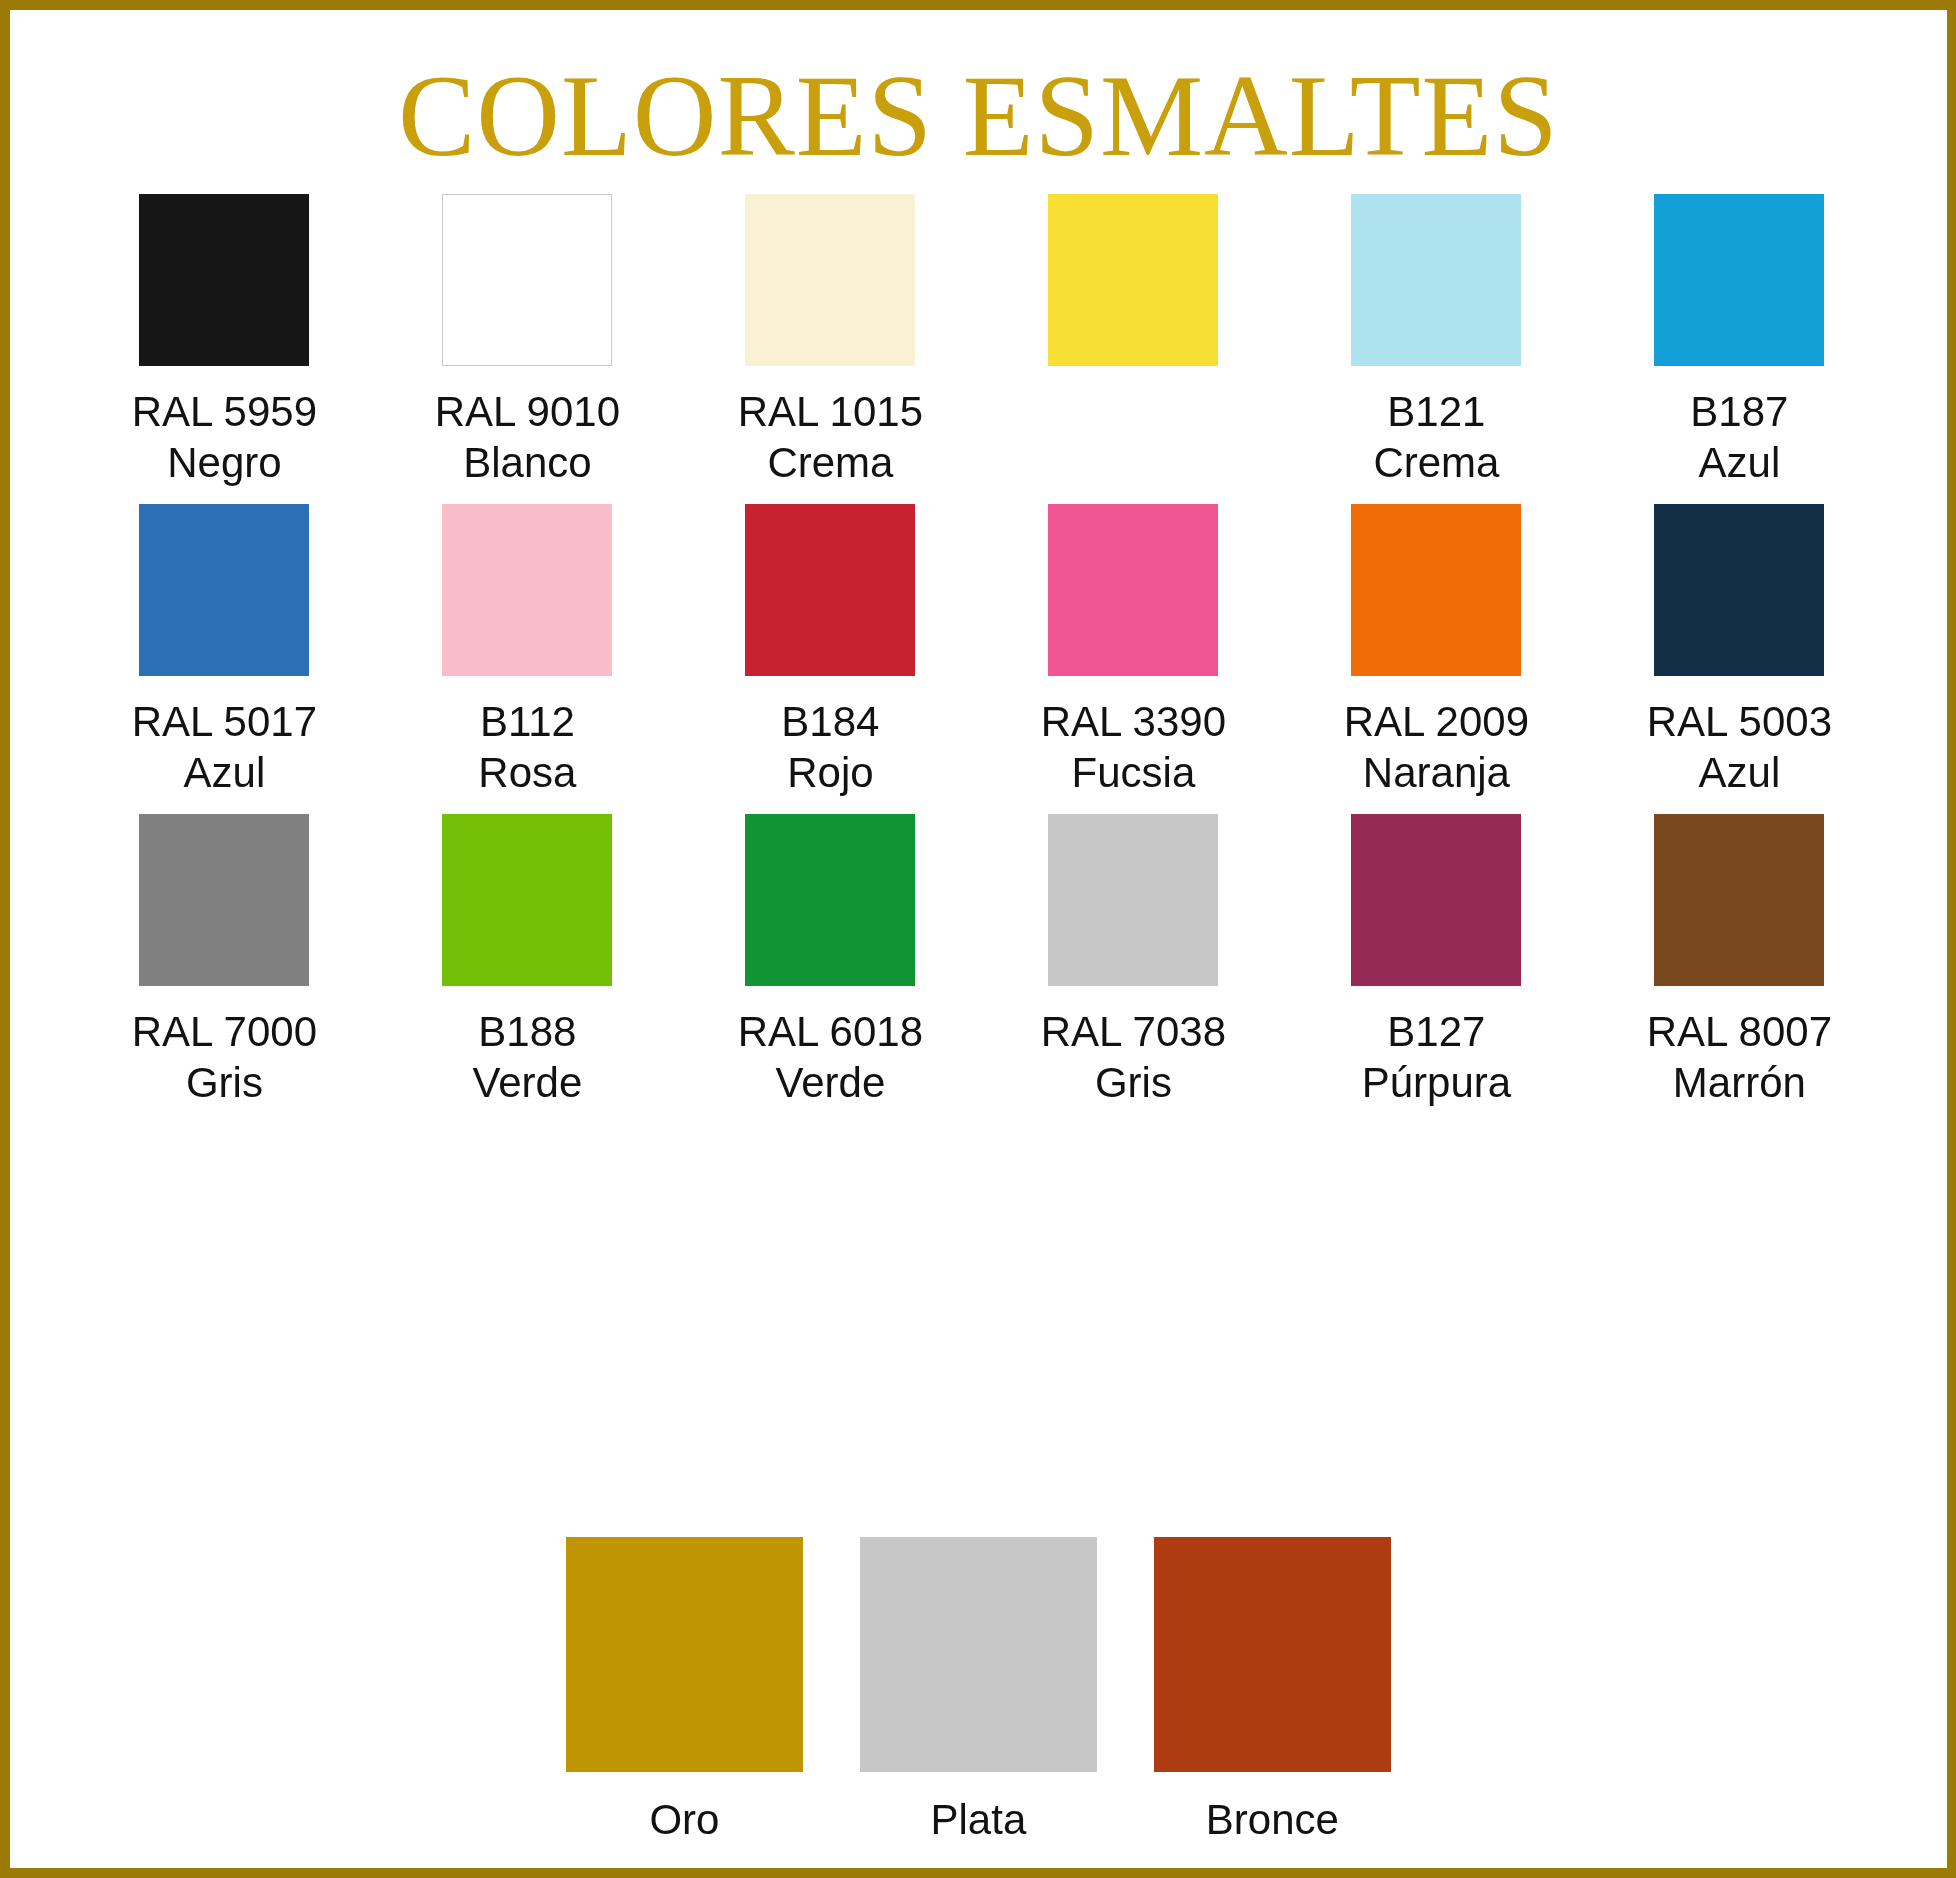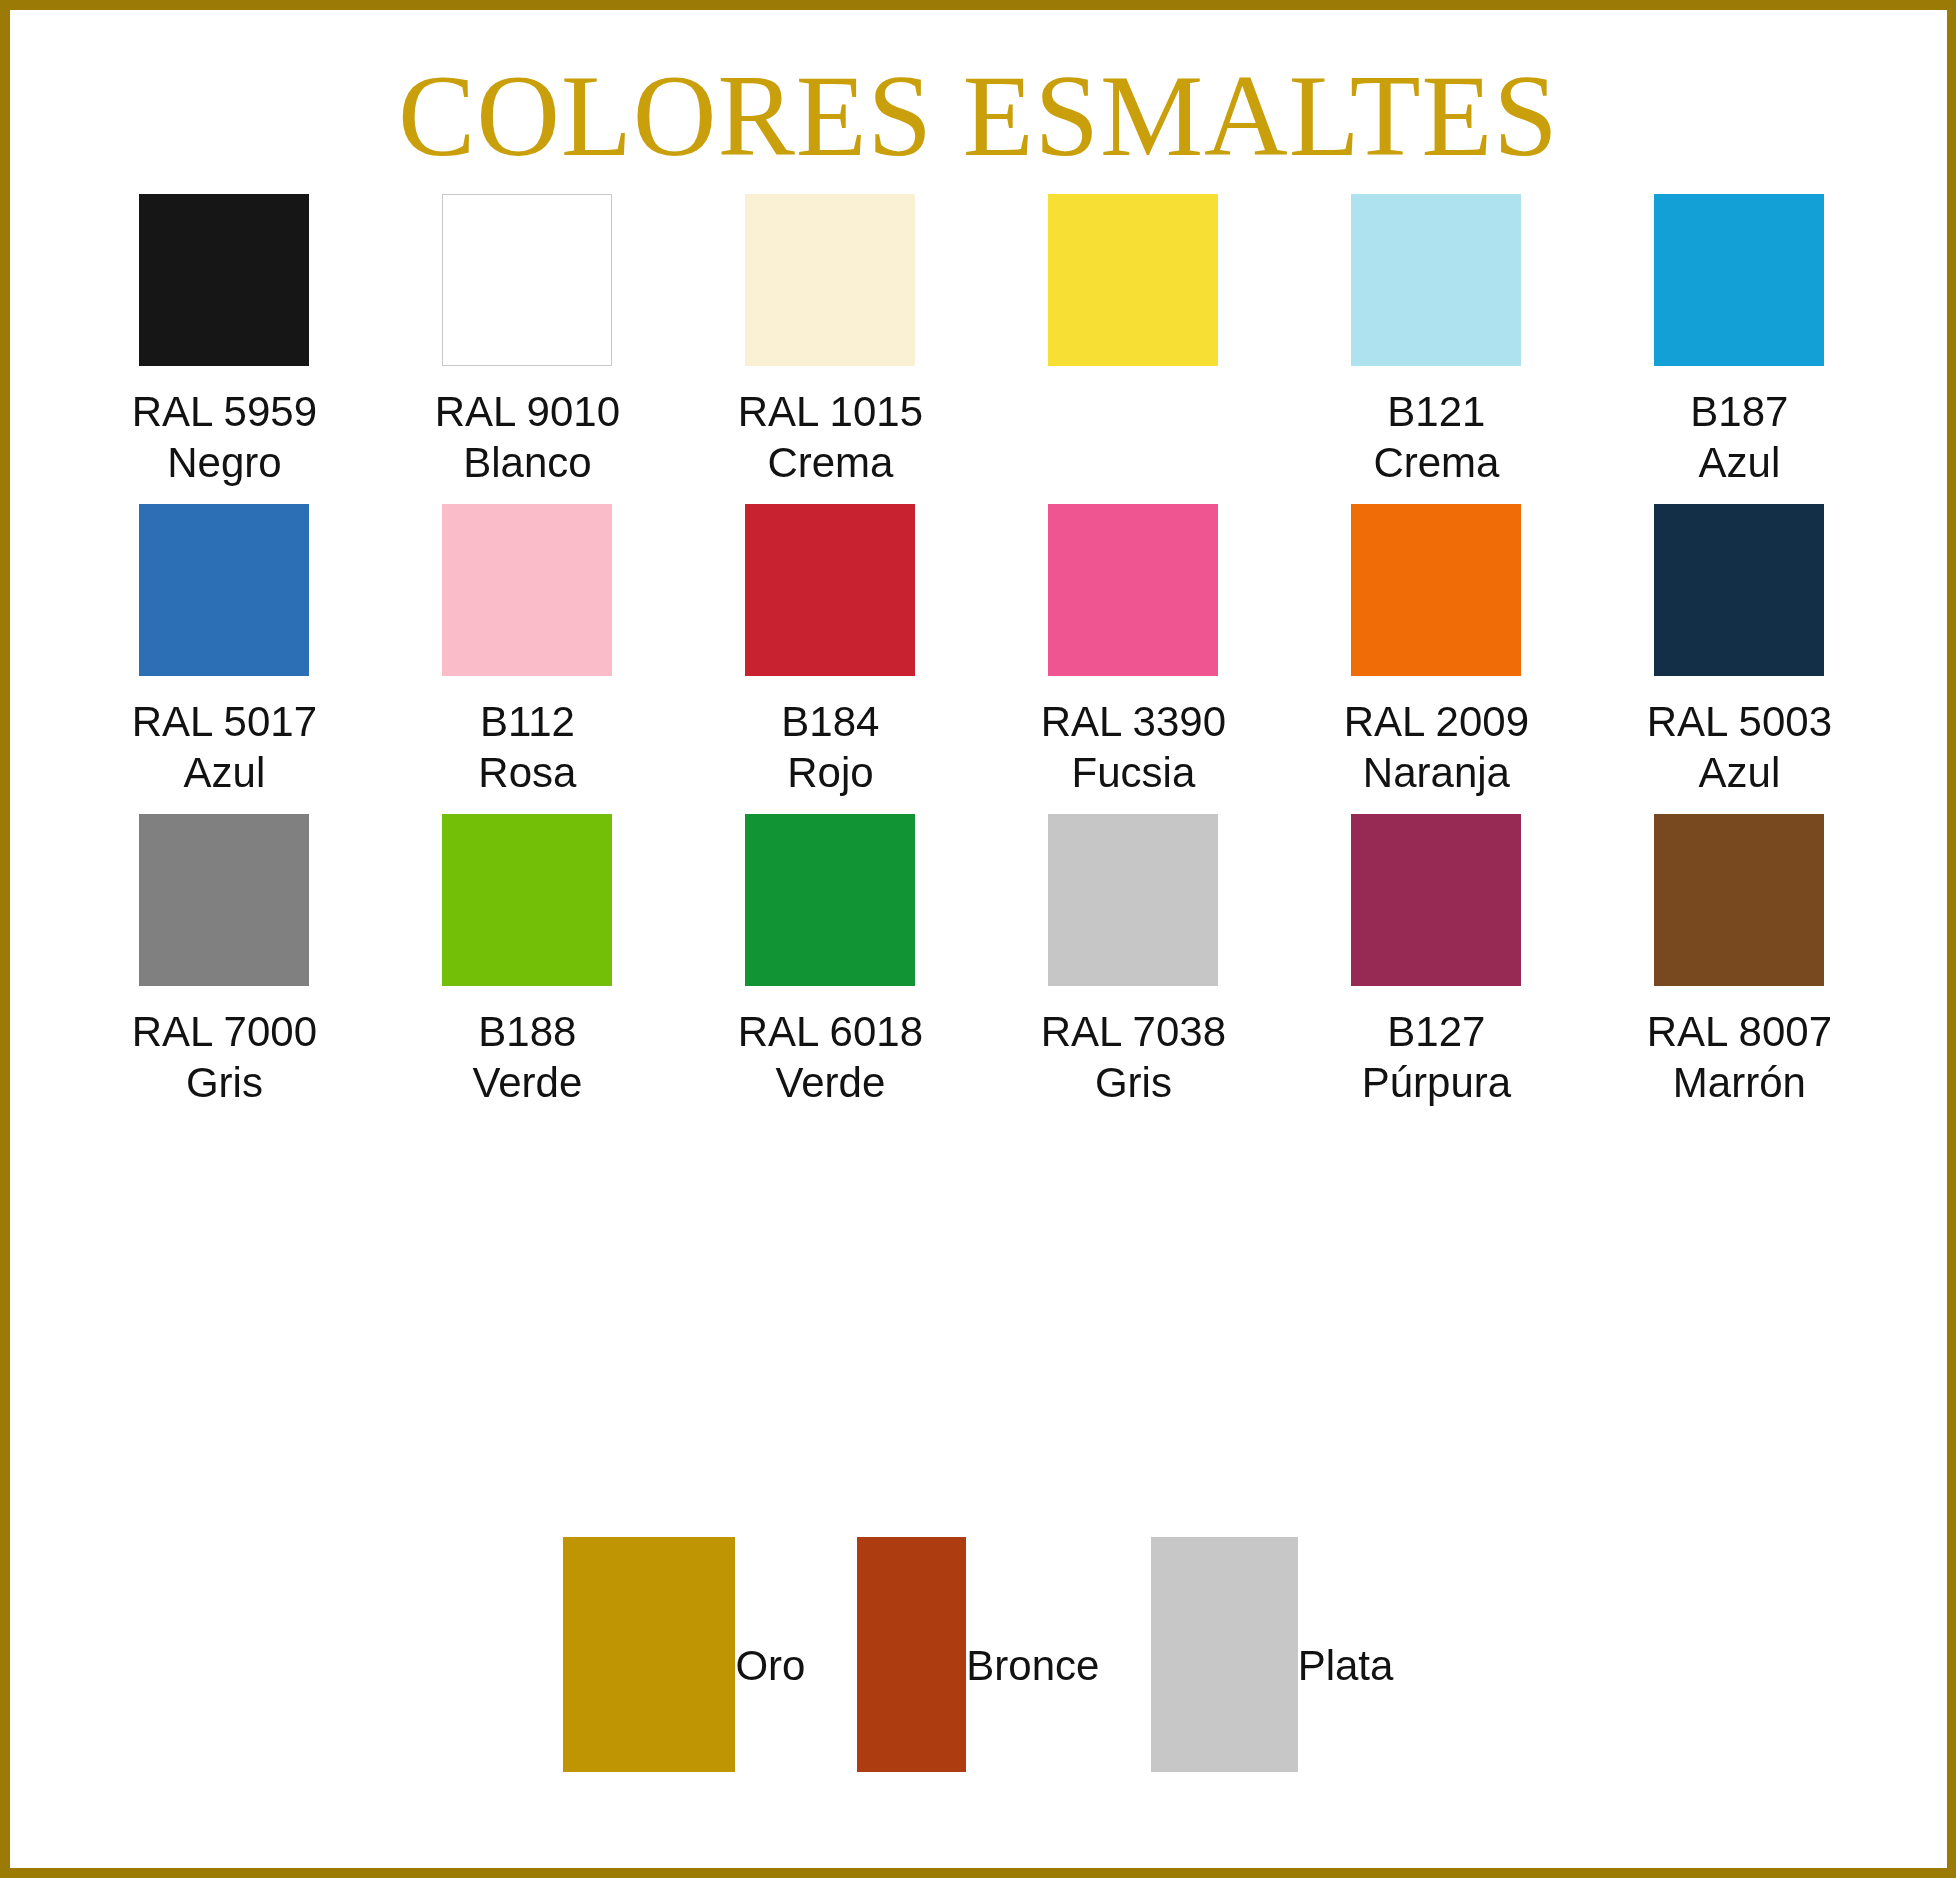--- a/index.html
+++ b/index.html
@@ -102,21 +102,21 @@
     position: absolute;
     left: 0;
     top: 1527px;
     width: 1937px;
     display: flex;
     justify-content: center;
     gap: 52px;
   }
   .metal-cell {
     display: flex;
-    flex-direction: row;
+    flex-direction: column;
     align-items: center;
     width: 242px;
   }
   .metal-swatch {
     width: 237px;
     height: 235px;
   }
   .metal-caption {
     margin-top: 23px;
     font-family: "Liberation Sans", sans-serif;
@@ -239,24 +239,24 @@
       </div>
 
     </div>
 
     <div class="metal-row">
       <div class="metal-cell">
         <div class="metal-swatch" style="background: rgb(191, 149, 3);"></div>
         <div class="metal-caption">Oro</div>
       </div>
       <div class="metal-cell">
+        <div class="metal-swatch" style="background: rgb(199, 199, 199);"></div>
+        <div class="metal-caption">Plata</div>
+      </div>
+      <div class="metal-cell">
         <div class="metal-swatch" style="background: rgb(173, 60, 16);"></div>
         <div class="metal-caption">Bronce</div>
       </div>
-      <div class="metal-cell">
-        <div class="metal-swatch" style="background: rgb(199, 199, 199);"></div>
-        <div class="metal-caption">Plata</div>
-      </div>
     </div>
 
   </div>
 </div>
 
 
 </body></html>

